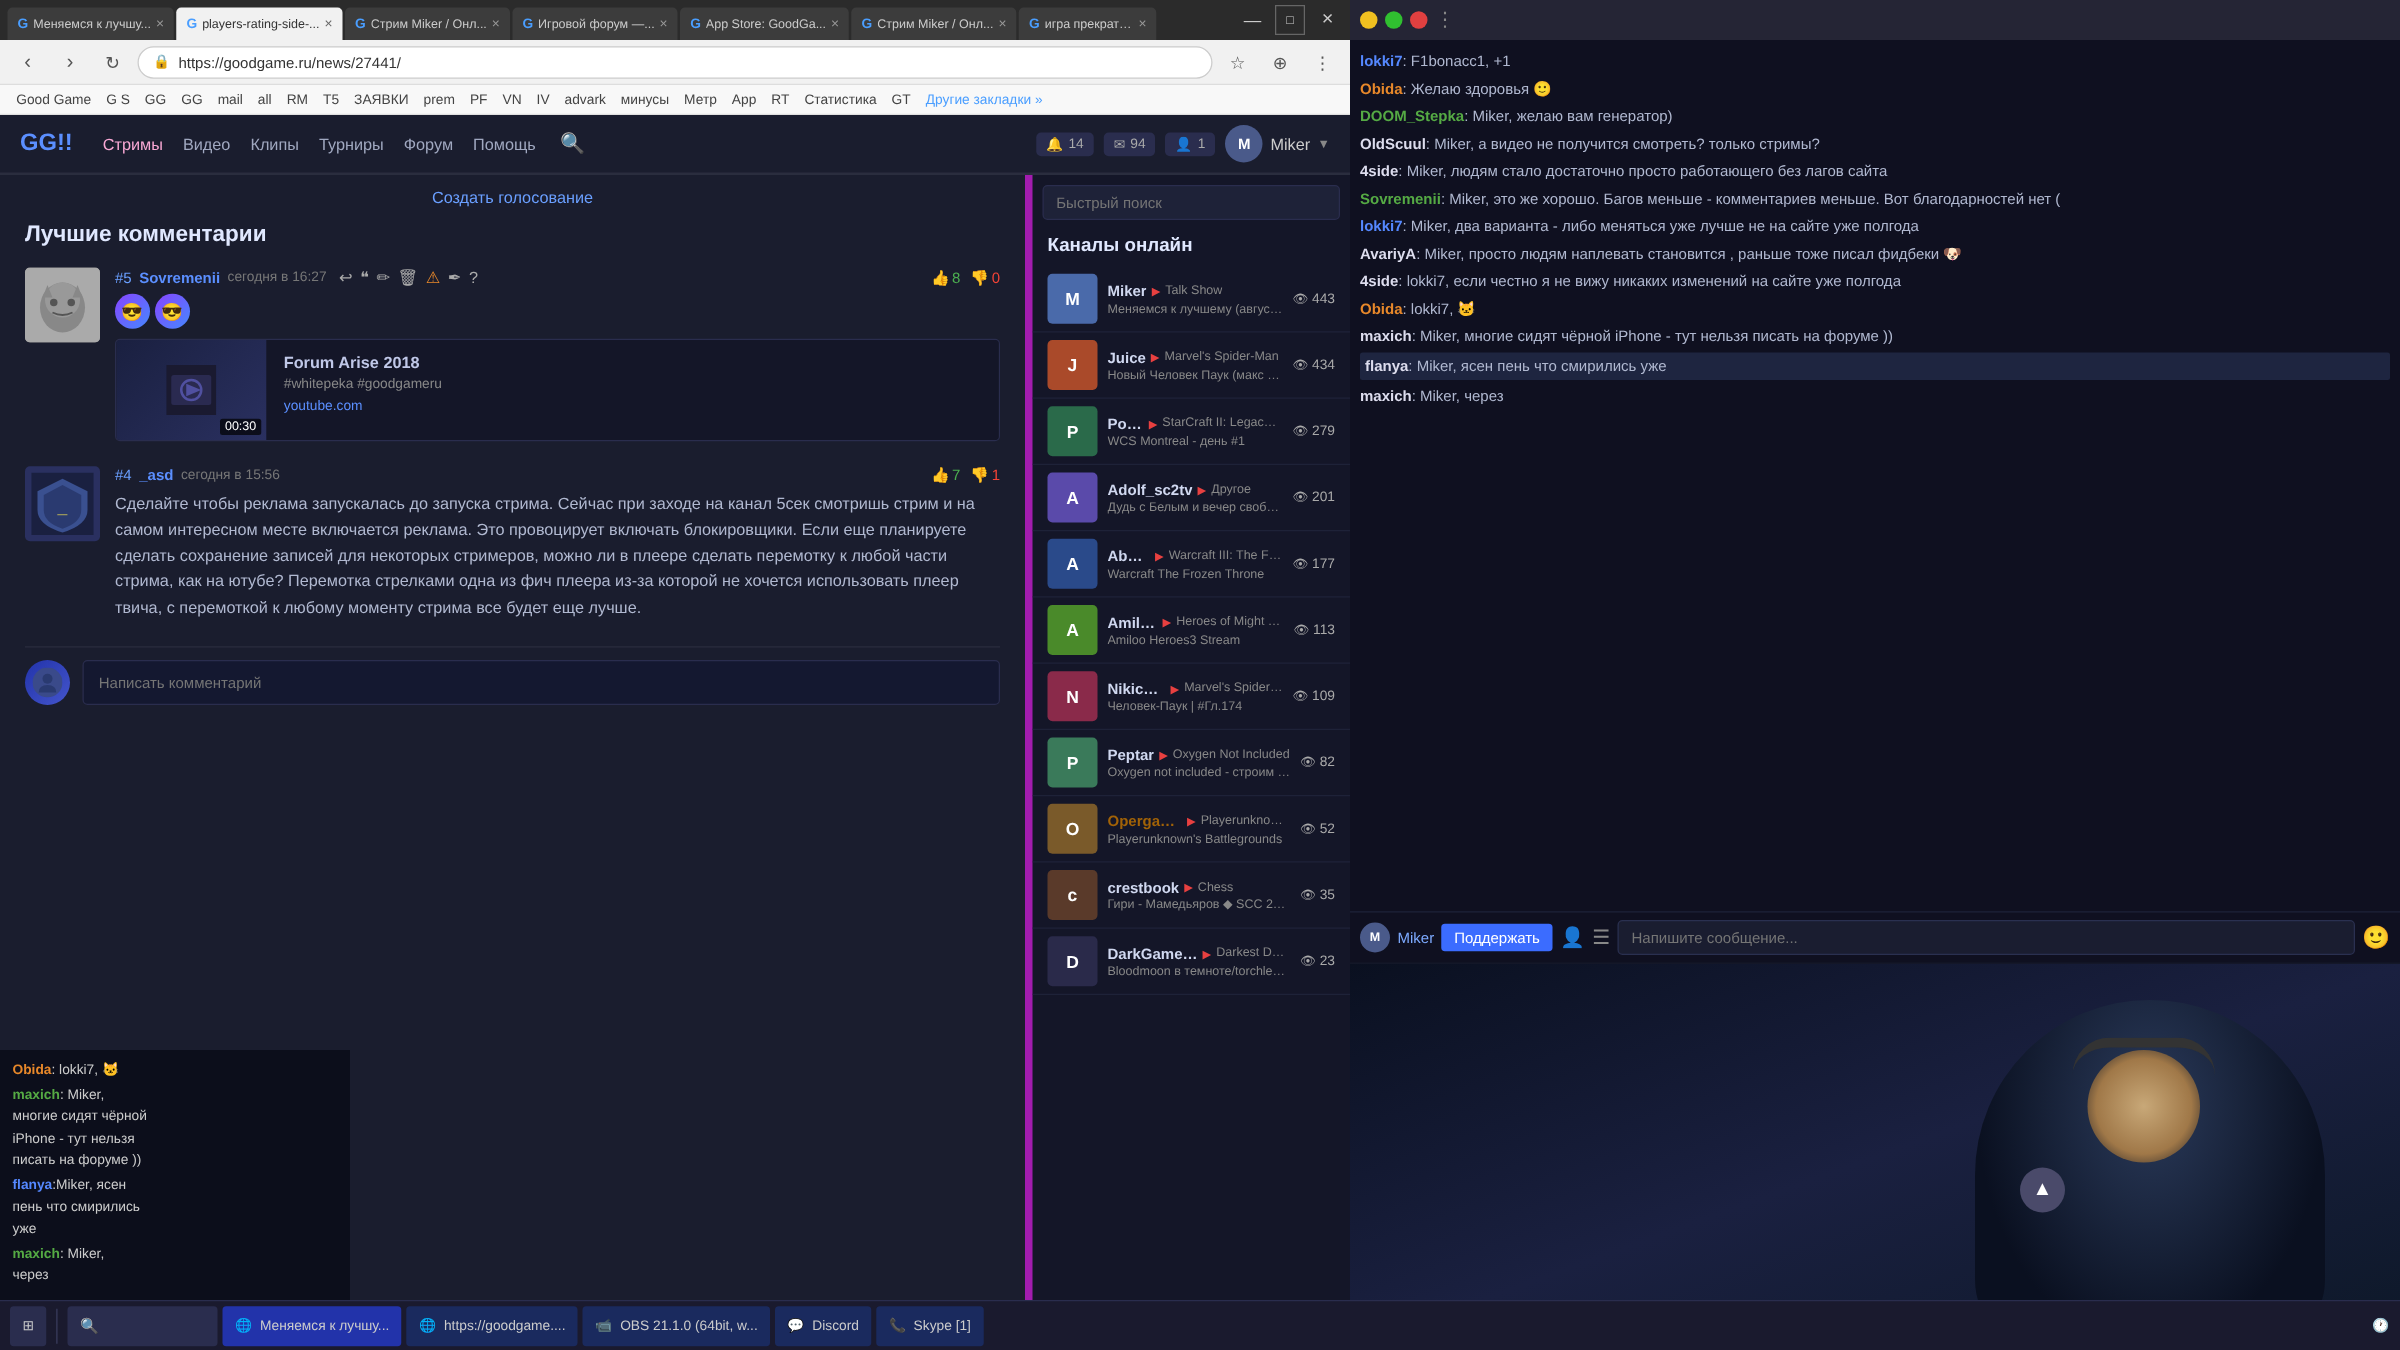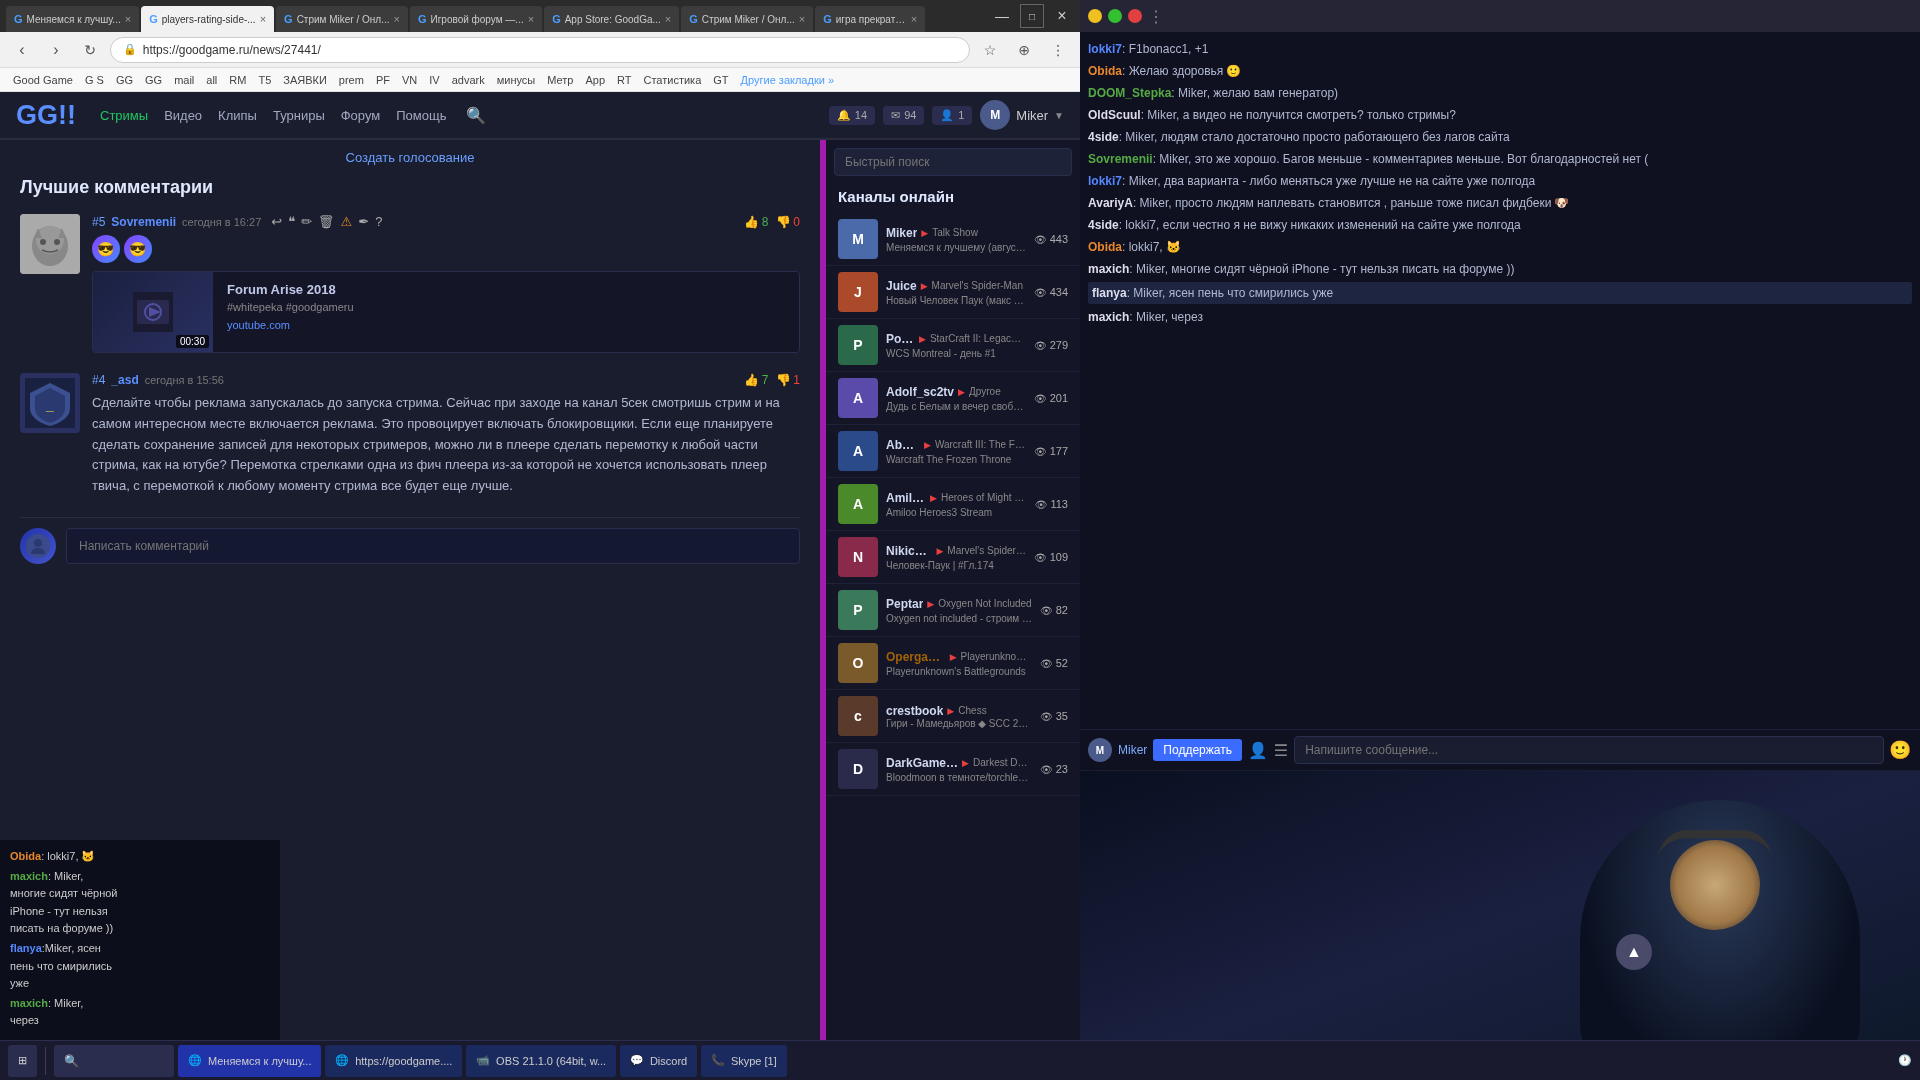--- a/index.html
+++ b/index.html
@@ -95,22 +95,22 @@
       <span style="color:#444; padding:1px 5px; cursor:pointer;">App</span>
       <span style="color:#444; padding:1px 5px; cursor:pointer;">RT</span>
       <span style="color:#444; padding:1px 5px; cursor:pointer;">Статистика</span>
       <span style="color:#444; padding:1px 5px; cursor:pointer;">GT</span>
       <span style="color:#444; padding:1px 5px; cursor:pointer; color:#4a9eff;">Другие закладки »</span>
     </div>
 
     <div style="background:#1a1d2e; flex:1; overflow:hidden; display:flex; flex-direction:column;">
 
       <div style="background:#1a1d2e; height:48px; display:flex; align-items:center; padding:0 16px; gap:16px; border-bottom:2px solid #2a2d3e; flex-shrink:0;">
-        <span style="color:#5b8fff; font-weight:bold; font-size:27px; margin-right:8px;">GG!!</span>
-        <span style="color:#22c55e; font-size:13px; cursor:pointer;">Стримы</span>
+        <span style="color:#5b8fff; font-weight:bold; font-size:19px; margin-right:8px;">GG!!</span>
+        <span style="color:#f9a8d4; font-size:13px; cursor:pointer;">Стримы</span>
         <span style="color:#a0a8c0; font-size:13px; cursor:pointer;">Видео</span>
         <span style="color:#a0a8c0; font-size:13px; cursor:pointer;">Клипы</span>
         <span style="color:#a0a8c0; font-size:13px; cursor:pointer;">Турниры</span>
         <span style="color:#a0a8c0; font-size:13px; cursor:pointer;">Форум</span>
         <span style="color:#a0a8c0; font-size:13px; cursor:pointer;">Помощь</span>
         <span style="color:#777; margin-left:4px; cursor:pointer; font-size:16px;">🔍</span>
 
         <div style="margin-left:auto; display:flex; align-items:center; gap:8px;">
           <div style="background:#2a2d4e; border-radius:4px; padding:3px 8px; display:flex; align-items:center; gap:4px; color:#aaa; font-size:11px; cursor:pointer; position:relative;">
             🔔 <span>14</span>

